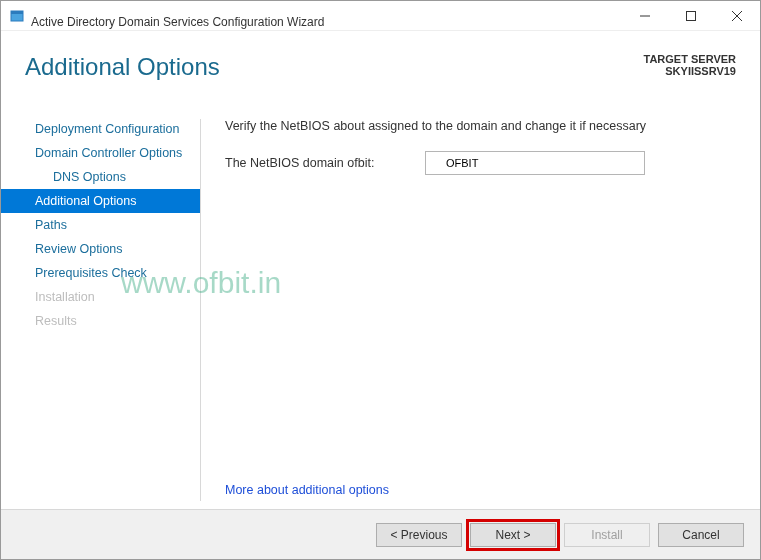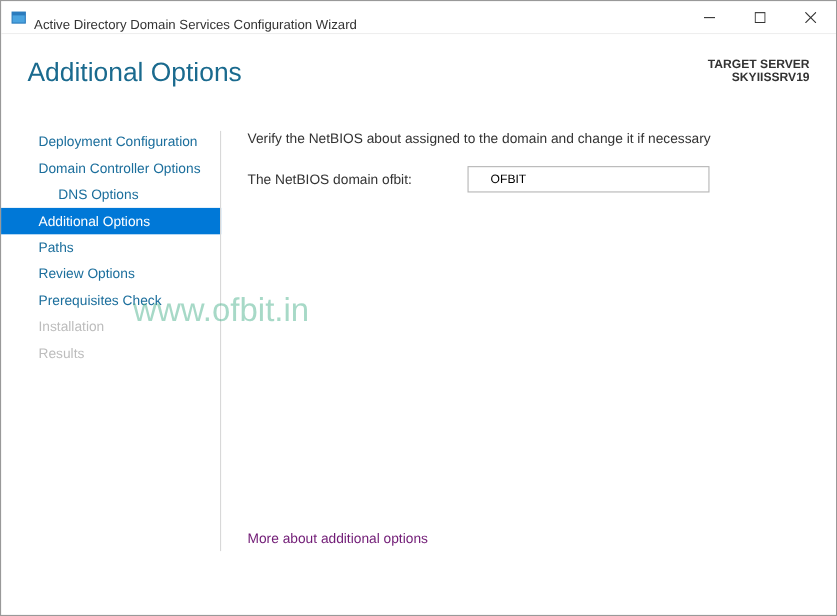--- a/index.html
+++ b/index.html
@@ -22,21 +22,21 @@
   .sidebar::after { content: ""; position: absolute; top: 8px; bottom: 8px; right: 0; width: 1px; background: #d8d8d8; }
   .step { padding: 5px 12px 5px 34px; font-size: 12.5px; color: #1b6e9c; cursor: default; }
   .step.sub { padding-left: 52px; }
   .step.current { background: #0078d7; color: #fff; }
   .step.disabled { color: #bdbdbd; }
   .pane { flex: 1; padding: 8px 24px 0 24px; position: relative; }
   .instr { font-size: 12.5px; color: #333; margin: 0 0 18px 0; }
   .row { display: flex; align-items: center; margin-bottom: 10px; }
   .row .lbl { width: 200px; font-size: 12.5px; color: #333; }
   .row input[type=text] { width: 220px; height: 24px; border: 1px solid #b5b5b5; font-size: 11px; padding: 2px 20px; }
-  .morelink { position: absolute; bottom: 12px; left: 24px; font-size: 12.5px; color: #701a75; }
+  .morelink { position: absolute; bottom: 12px; left: 24px; font-size: 12.5px; color: #1d4ed8; }
   .footer { position: absolute; left: 0; right: 0; bottom: 0; height: 50px; border-top: 1px solid #d8d8d8; background: #f0f0f0; display: flex; justify-content: flex-end; align-items: center; padding: 0 16px; gap: 8px; }
   .btn { width: 86px; height: 24px; font-size: 12px; border: 1px solid #adadad; background: #e1e1e1; color: #333; text-align: center; line-height: 22px; }
   .btn.disabled { color: #a0a0a0; background: #efefef; border-color: #cfcfcf; }
   .btn.highlight { outline: 3px solid #d40000; outline-offset: 1px; }
   .watermark { position: absolute; top: 235px; left: 120px; font-size: 30px; color: rgba(60,170,130,0.45); font-weight: 400; pointer-events: none; }
 </style>
 </head>
 <body>
 
 <div class="window">
@@ -97,17 +97,23 @@
         <p class="instr">Verify the NetBIOS about assigned to the domain and change it if necessary</p>
         <div class="row">
           <span class="lbl">The NetBIOS domain ofbit:</span>
           <input type="text" value="OFBIT" style="">
         </div>
         <div class="morelink">More about additional options</div>
       </div>
 
     </div>
 
+    <div class="footer">
+      <div class="btn">&lt; Previous</div>
+      <div class="btn highlight">Next &gt;</div>
+      <div class="btn disabled">Install</div>
+      <div class="btn">Cancel</div>
+    </div>
 
     <div class="watermark">www.ofbit.in</div>
 
   </div>
 </div>
 
 </body></html>

